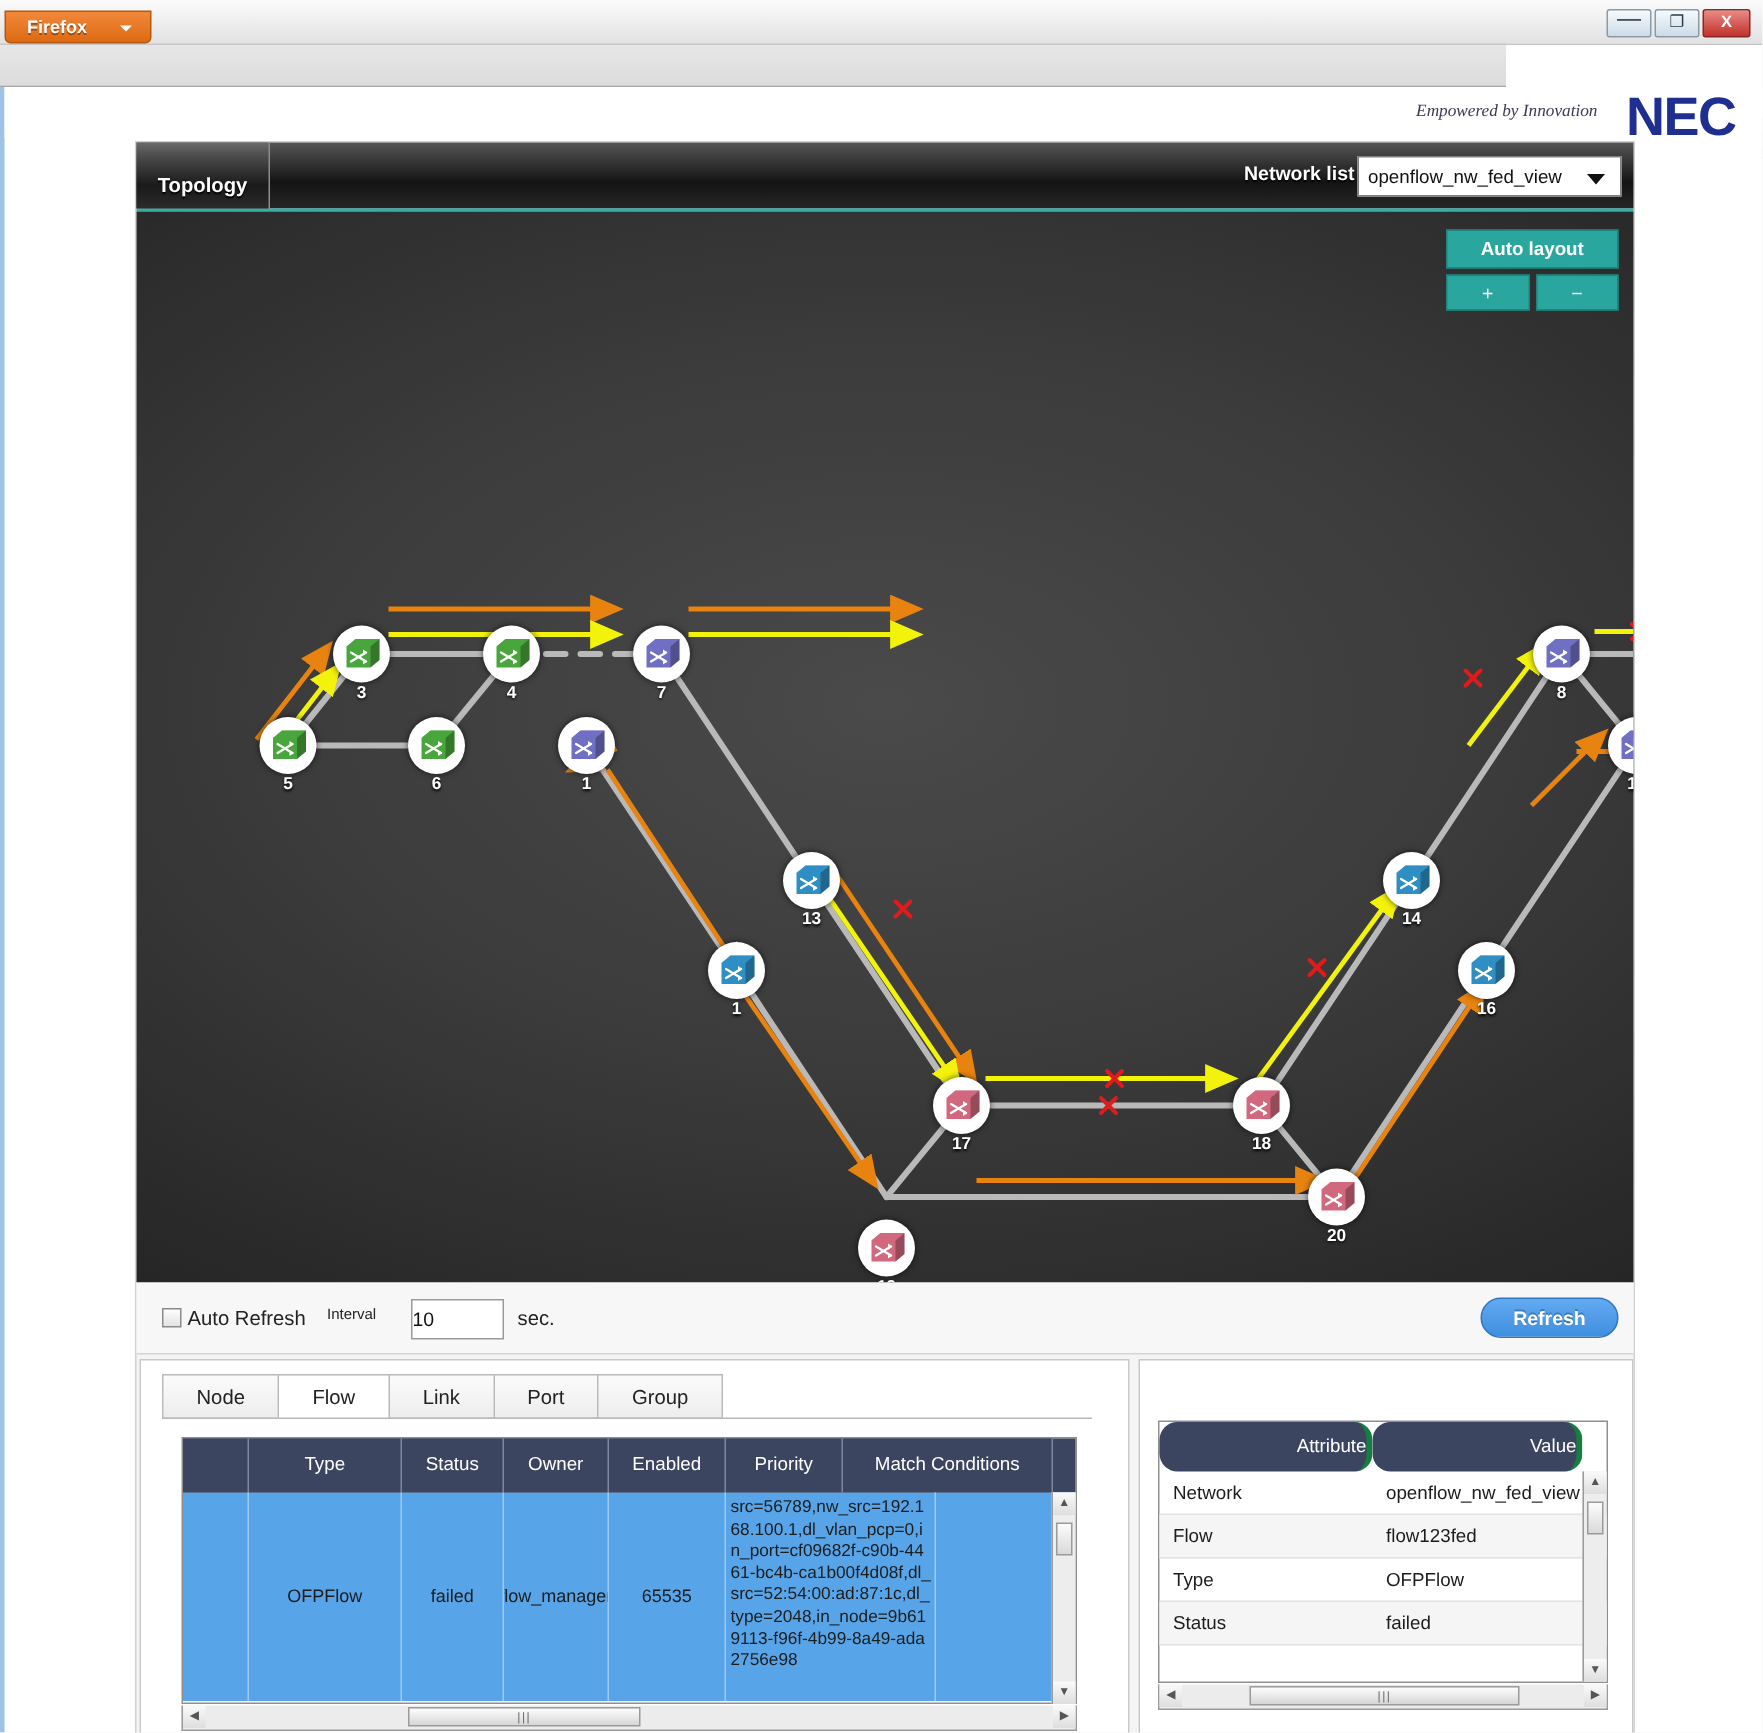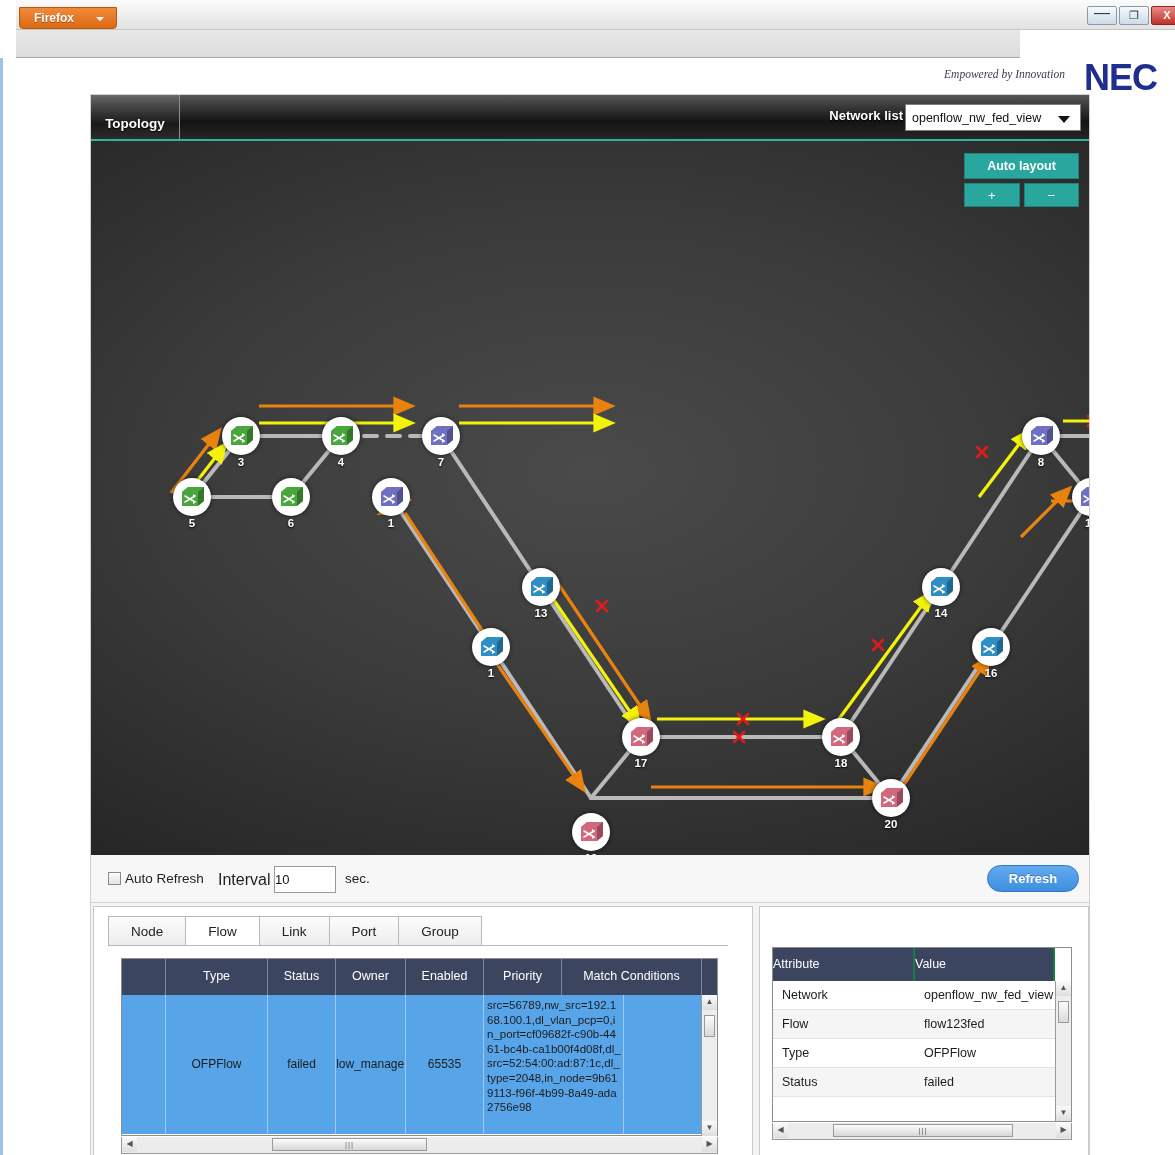--- a/index.html
+++ b/index.html
@@ -7,21 +7,21 @@
   body {
     width:1175px; height:1155px;
     font-family:"Liberation Sans", sans-serif;
     background:#ffffff;
     overflow:hidden;
     position:relative;
   }
 
   
   #browser-chrome{
-    position:absolute; left:16px; top:0; width:1004px; height:58px;
+    position:absolute; left:0; top:0; width:1004px; height:58px;
     background:linear-gradient(#f2f2f2,#dcdcdc);
     border-bottom:1px solid #a8a8a8;
     text-decoration:underline;
   }
   #titlebar{
     position:absolute; left:0; top:0; width:1175px; height:30px;
     background:linear-gradient(#fbfbfb,#e2e2e2);
     border-bottom:1px solid #c6c6c6;
   }
   #ff-button{
@@ -166,21 +166,21 @@
   
   #refresh-bar{
     position:absolute; left:0; top:760px; width:998px; height:48px;
     background:#f7f7f7; border-bottom:1px solid #d4d4d4;
   }
   #chk-auto-refresh{
     position:absolute; left:17px; top:17px; width:13px; height:13px;
     border:1px solid #8a8a8a; background:linear-gradient(#fdfdfd,#e3e3e3);
   }
   #lbl-auto-refresh{ position:absolute; left:34px; top:16px; font-size:13.5px; color:#222;}
-  #lbl-interval{ position:absolute; left:127px; top:16px; font-size:16px; color:#222;}
+  #lbl-interval{ position:absolute; left:127px; top:16px; font-size:10px; color:#222;}
   #input-interval{
     position:absolute; left:183px; top:11px; width:62px; height:27px;
     border:1px solid #9a9a9a; background:#fff;
     font-size:13px; color:#111; text-align:left; line-height:26px; padding-right:7px;
   }
   #lbl-sec{ position:absolute; left:254px; top:16px; font-size:13.5px; color:#222;}
   #btn-refresh{
     position:absolute; right:10px; top:10px; width:92px; height:27px;
     border-radius:14px; background:linear-gradient(#63aaf0,#3f8ee0);
     border:1px solid #2f76c4; color:#fff; font-size:13px; font-weight:bold;
@@ -254,22 +254,22 @@
   .hscroll .thumb{ position:absolute; left:150px; top:1px; width:155px; height:13px;
     background:linear-gradient(#fdfdfd,#d6d6d6); border:1px solid #9a9a9a;
     font-size:8px; color:#666; text-align:center; line-height:12px; letter-spacing:1px;}
 
   
   #attr-table{
     position:absolute; left:12px; top:40px; width:300px; height:175px;
     border:1px solid #8f8f8f; background:#fff;
   }
   .a-thead{ display:flex; height:33px; }
-  .a-th{ color:#fff; font-size:12.5px; text-align:left; line-height:32px;
-    background:#3b4560; border-right:2px solid #15803d;}
+  .a-th{ color:#fff; font-size:12.5px; text-align:right; line-height:32px;
+    background:#3b4560; border-right:4px solid #15803d;border-radius:12px;}
   .a-row{ display:flex; border-bottom:1px solid #e2e2e2;}
   .a-td{ font-size:12.5px; color:#1c1c1c; padding:6px 0 6px 9px;
     line-height:16px; word-break:break-all;}
   .aw-0{ width:142px;} .aw-1{ width:140px;}
   .a-row.alt{ background:#f5f5f5;}
 
   #attr-vscroll{
     position:absolute; right:0; top:33px; width:16px; height:140px;
     background:#ededed; border-left:1px solid #9a9a9a;
   }

